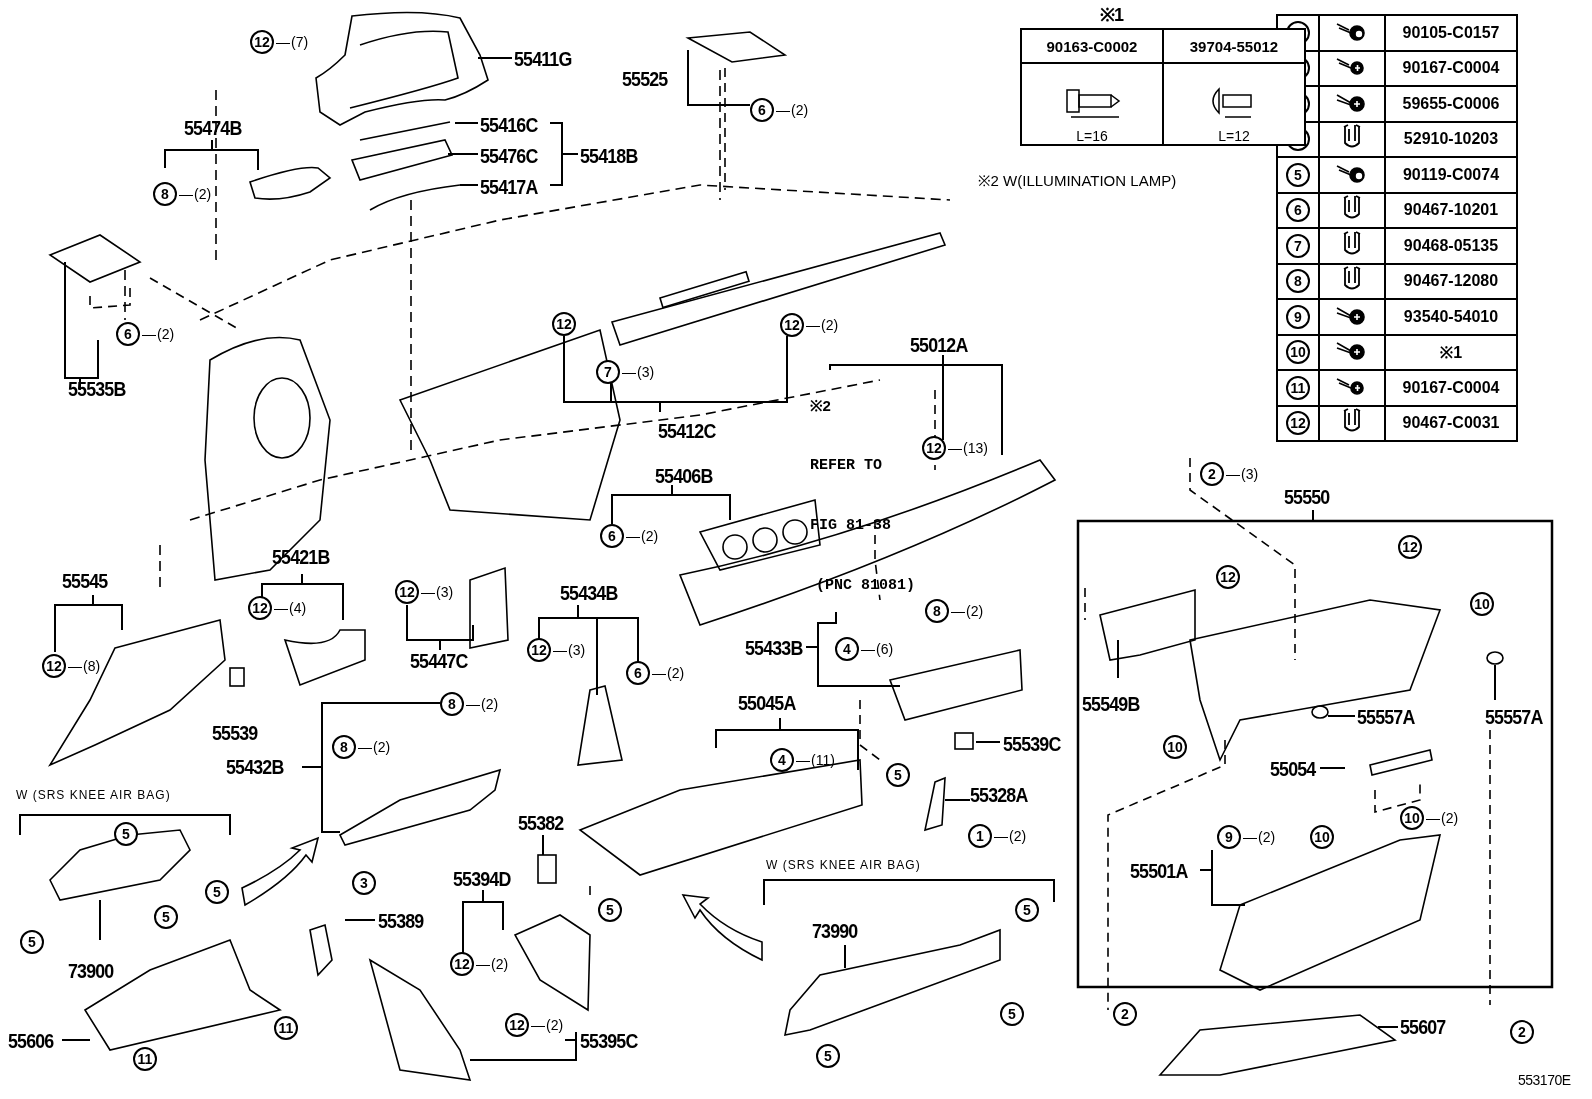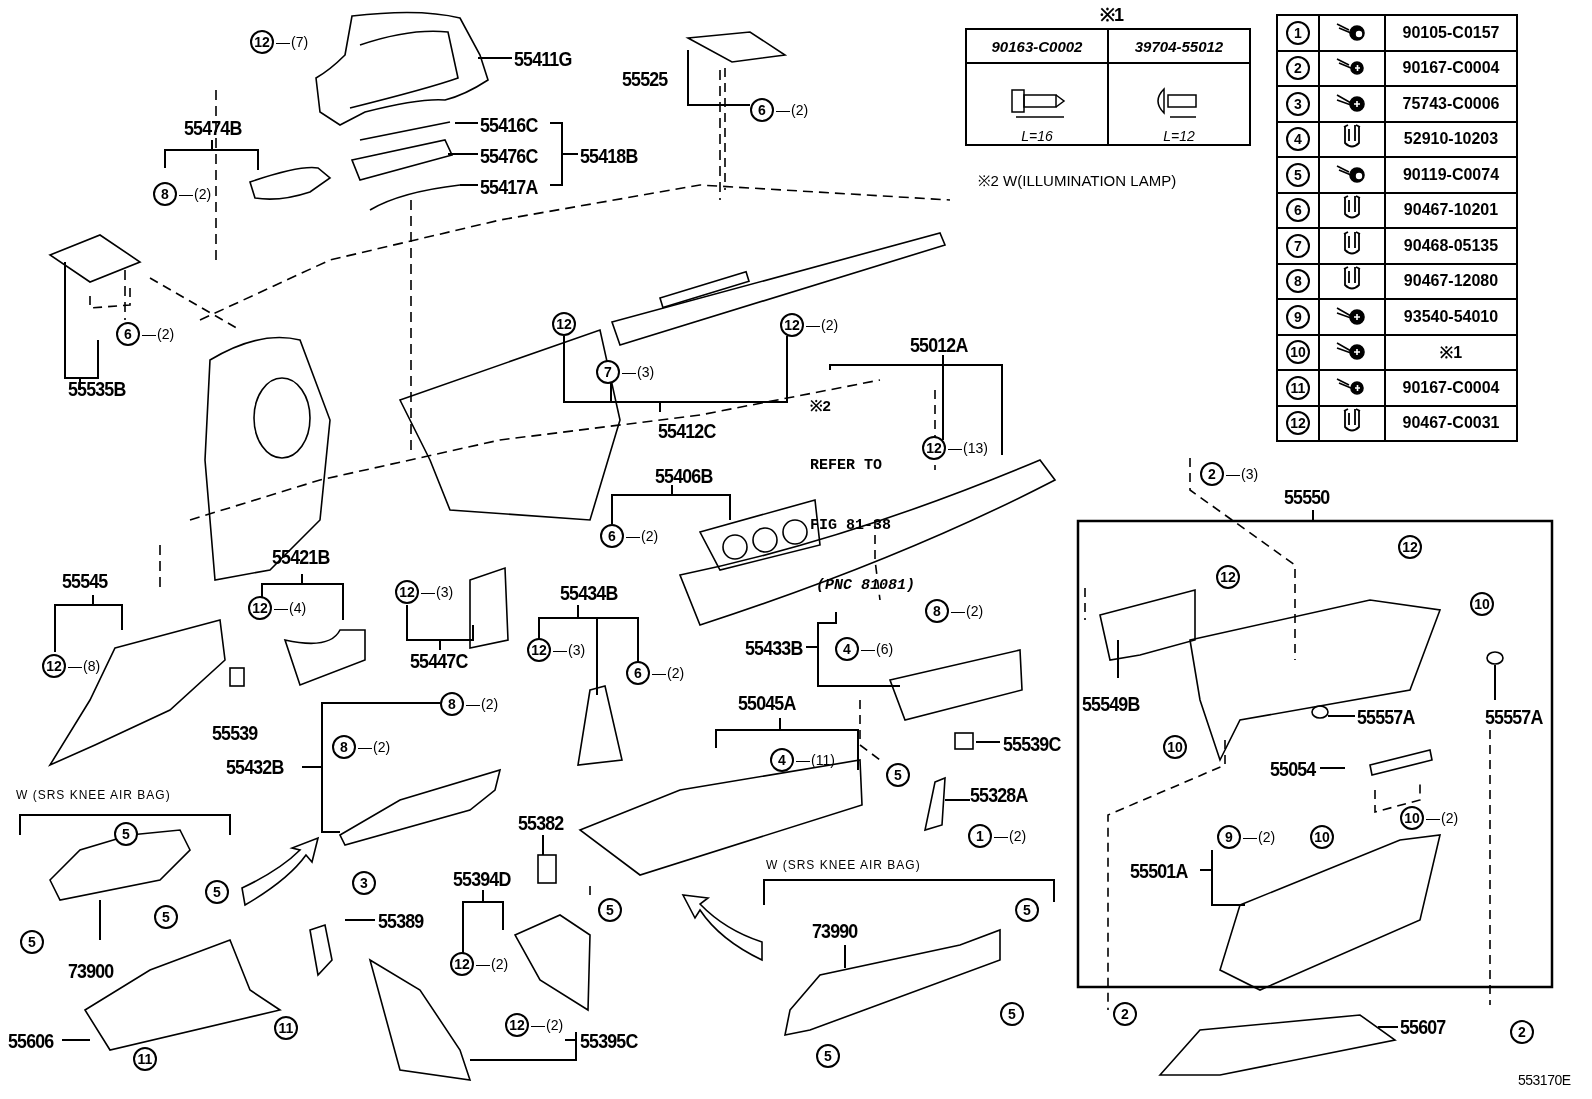--- a/index.html
+++ b/index.html
@@ -183,21 +183,21 @@
           </svg></td>
         <td class="pt">90167-C0004</td>
       </tr>
       <tr>
         <td class="ix"><span class="circ">3</span></td>
         <td class="ic"><svg width="34" height="22" viewBox="0 0 34 22" stroke="#000" fill="none" stroke-width="1.6">
             <path d="M2,4 L16,12 M2,9 L16,14"></path>
             <circle cx="22" cy="13" r="7" fill="#000"></circle>
             <path d="M19,13 L25,13 M22,10 L22,16" stroke="#fff"></path>
           </svg></td>
-        <td class="pt">75743-C0006</td>
+        <td class="pt">59655-C0006</td>
       </tr>
       <tr>
         <td class="ix"><span class="circ">4</span></td>
         <td class="ic"><svg width="22" height="28" viewBox="0 0 22 28" stroke="#000" fill="none" stroke-width="1.8">
             <path d="M4,4 L4,20 Q11,27 18,20 L18,4"></path>
             <path d="M8,6 L8,18 M14,2 L14,18"></path>
             <path d="M3,4 L7,2 M15,2 L19,4"></path>
           </svg></td>
         <td class="pt">52910-10203</td>
       </tr>
@@ -270,21 +270,21 @@
             <path d="M4,4 L4,20 Q11,27 18,20 L18,4"></path>
             <path d="M8,6 L8,18 M14,2 L14,18"></path>
             <path d="M3,4 L7,2 M15,2 L19,4"></path>
           </svg></td>
         <td class="pt">90467-C0031</td>
       </tr>
     </tbody>
 </table>
 
 <div class="pn" style="left:1100px; top:6px; font-size:18px; transform:none;">※1</div>
-<table class="alt" style="left:965px; top:28px;font-style:italic;">
+<table class="alt" style="left:1020px; top:28px;">
   <tbody>
       <tr>
     <td style="width:140px;height:32px;">90163-C0002</td>
     <td style="width:140px;height:32px;">39704-55012</td>
   </tr>
   <tr>
     <td style="height:80px; vertical-align:bottom;">
       <svg width="90" height="40" viewBox="0 0 90 40" stroke="#000" fill="none" stroke-width="1.5">
             <rect x="20" y="5" width="12" height="22"></rect>
             <rect x="32" y="10" width="32" height="12"></rect>
@@ -303,21 +303,21 @@
     </td>
   </tr>
 </tbody>
   </table>
 <div class="cond" style="left:978px; top:170px; font-size:15px; letter-spacing:0;">※2 W(ILLUMINATION LAMP)</div>
 
 <div class="note" style="left:810px; top:356px;">
   <div style="font-family:'Liberation Sans',sans-serif;">※2</div>
   <div>REFER TO</div>
   <div>FIG 81-38</div>
-  <div style="padding-left:6px;font-style:italic;">(PNC 81081)</div>
+  <div style="padding-left:6px;">(PNC 81081)</div>
 </div>
 
 <div class="cond" style="left:16px; top:788px;">W (SRS KNEE AIR BAG)</div>
 <div class="cond" style="left:766px; top:858px;">W (SRS KNEE AIR BAG)</div>
 
 <div class="pn" style="left:514px; top:48px;">55411G</div>
 <div class="pn" style="left:622px; top:68px;">55525</div>
 <div class="pn" style="left:184px; top:117px;">55474B</div>
 <div class="pn" style="left:480px; top:114px;">55416C</div>
 <div class="pn" style="left:480px; top:145px;">55476C</div>

